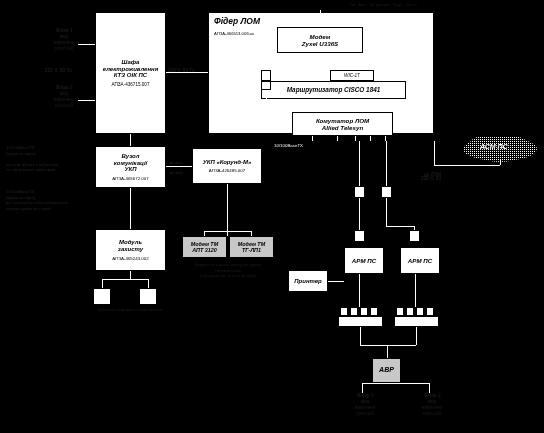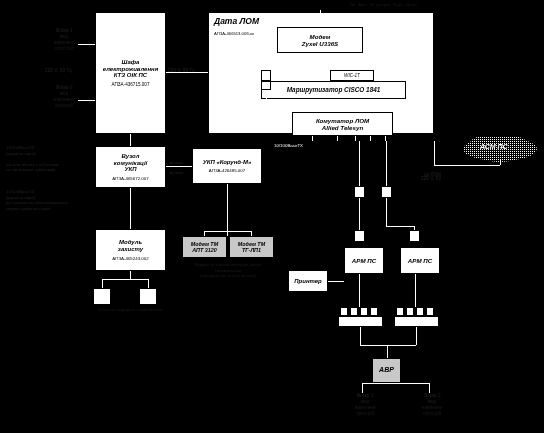--- a/index.html
+++ b/index.html
@@ -40,21 +40,21 @@
   <div class="box" style="left:95px;top:12px;width:71px;height:122px;font-size:6px;">
     <div class="t">
       <span>Шафа</span><br>
       <span>електроживлення</span><br>
       <span>КТЗ ОІК ПС</span>
     </div>
     <div class="code" style="font-size:4.6px;">АПЗА-436715.007</div>
   </div>
 
   <div class="box" style="left:208px;top:12px;width:226px;height:122px;justify-content:flex-start;align-items:flex-start;"></div>
-  <div class="grouplbl" style="left:214px;top:16px;font-size:8.5px;color:#000;">Дата ЛОМ</div>
+  <div class="grouplbl" style="left:214px;top:16px;font-size:8.5px;color:#000;">Фідер ЛОМ</div>
   <div class="groupcode" style="left:214px;top:31px;color:#000;">АПЗА-466513.009-хх</div>
 
   <div class="lbl" style="left:283px;top:14px;font-size:4.4px;">ТЧ-канал</div>
   <div class="lbl" style="left:337px;top:13px;font-size:6.6px;font-weight:bold;">кап.ремонт</div>
   <div class="ln v" style="left:320px;top:10px;height:18px;"></div>
 
   <div class="box" style="left:277px;top:27px;width:86px;height:26px;font-size:6.2px;">
     <div class="t">
       <span>Модем</span><br>
       <span>Zyxel U336S</span>

